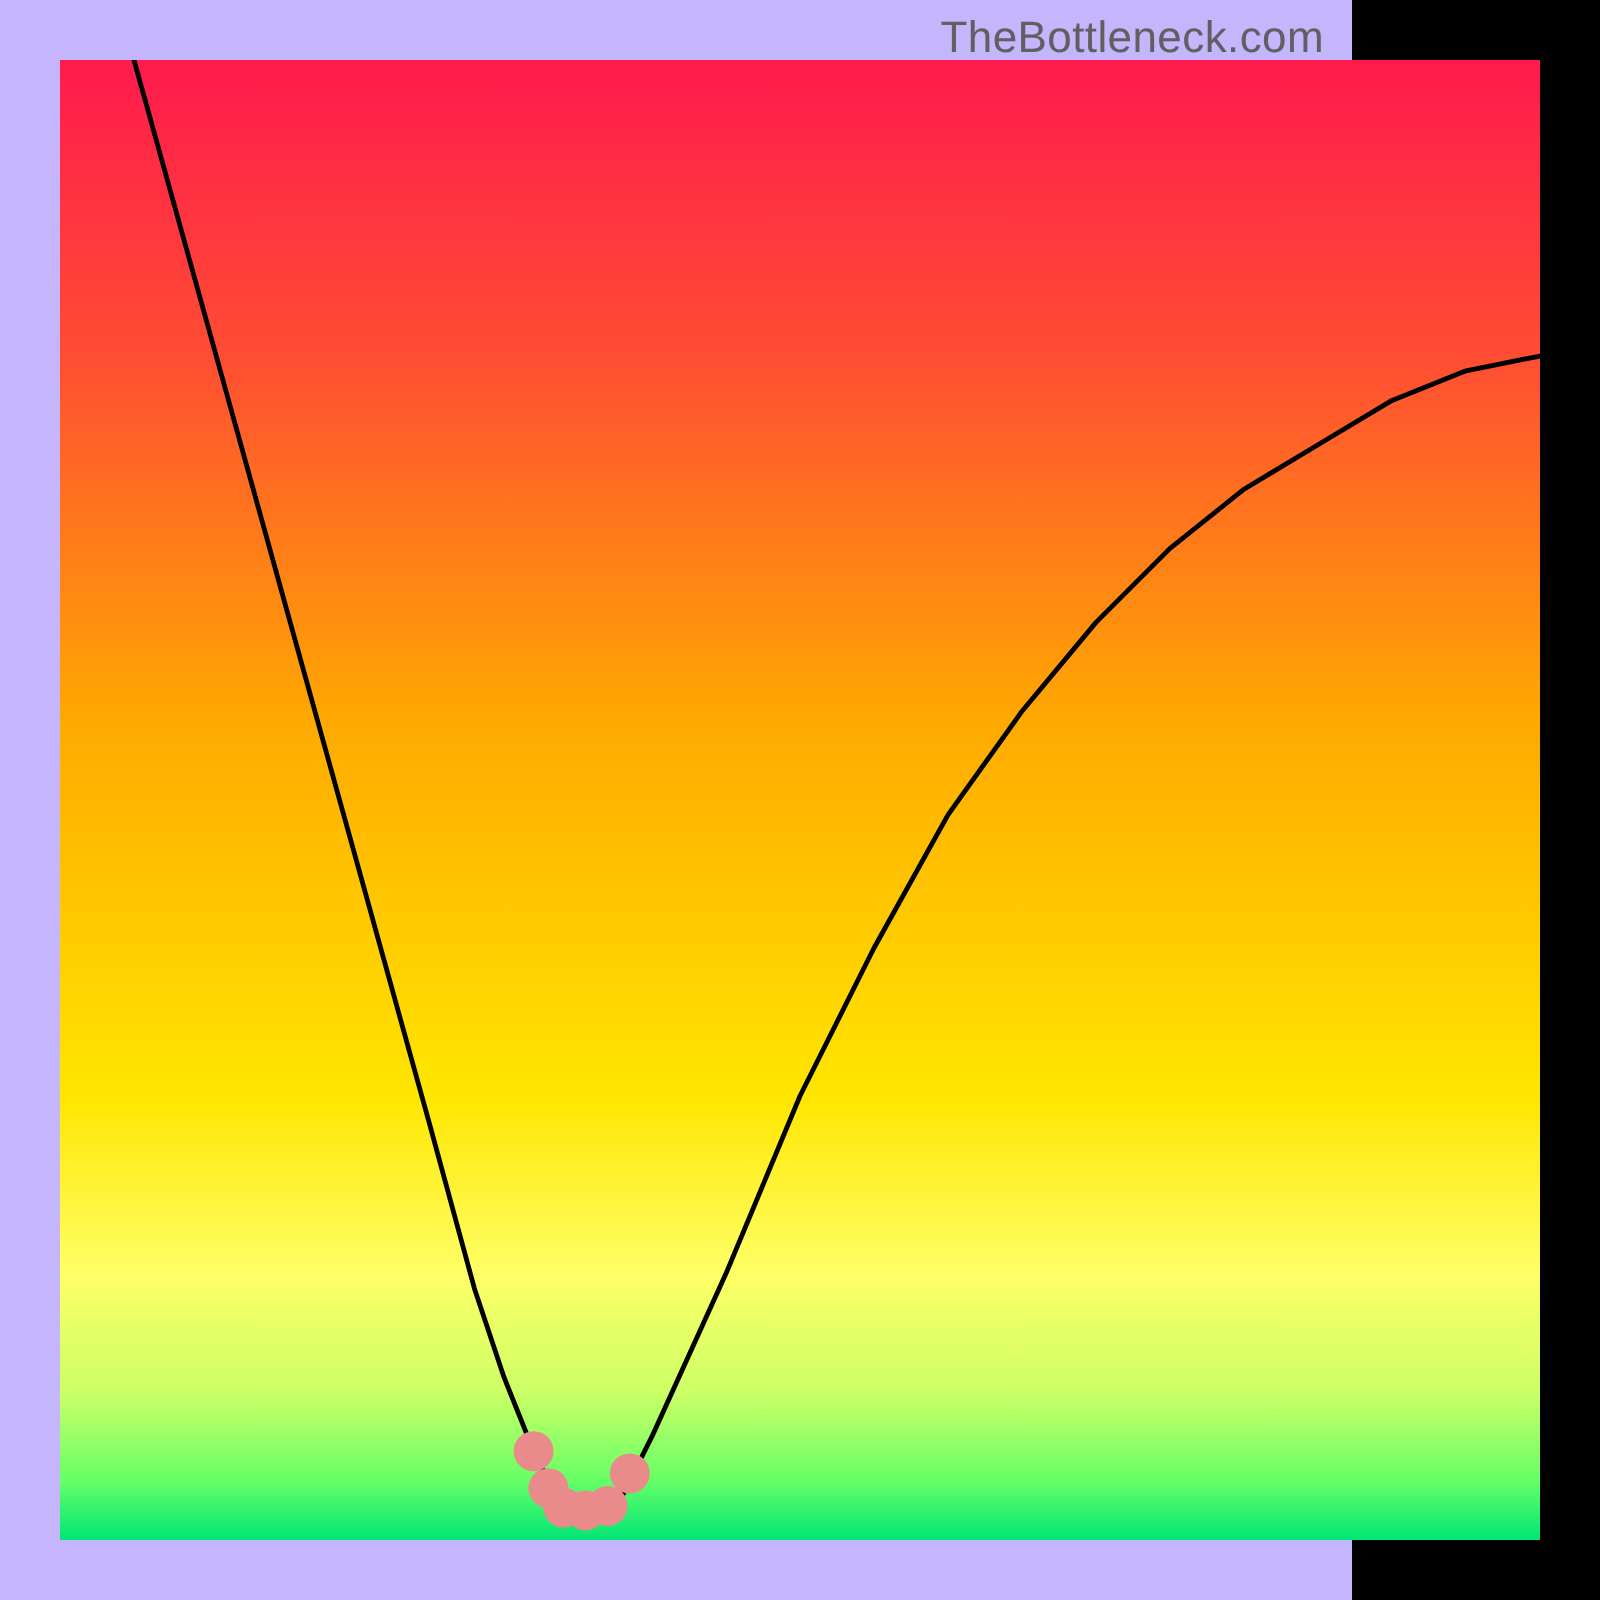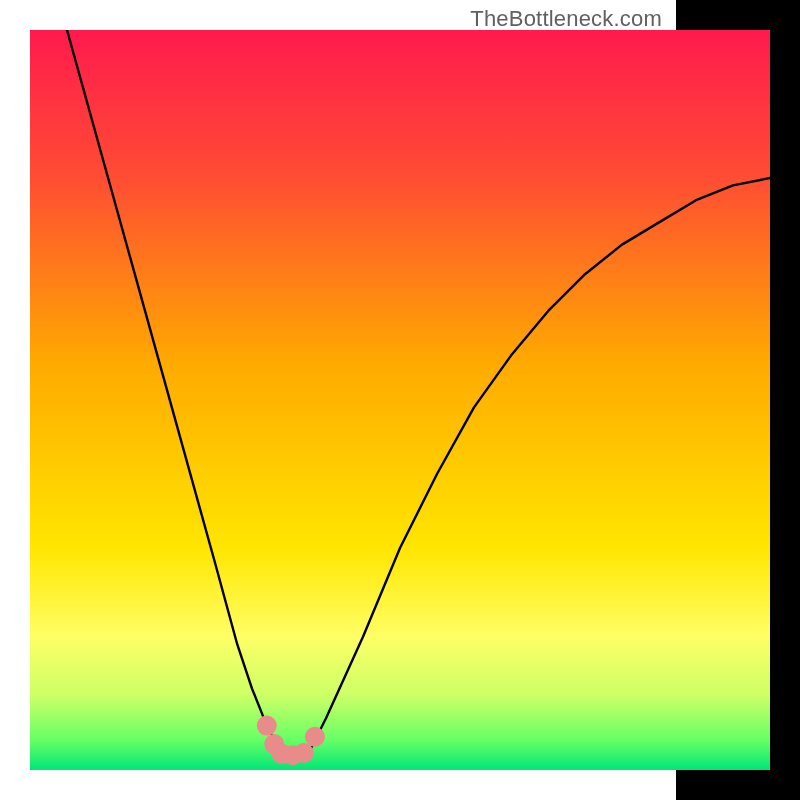--- a/index.html
+++ b/index.html
@@ -1,21 +1,21 @@
 <!DOCTYPE html>
 <html><head>
 <meta charset="utf-8">
 <style>
   * { margin: 0; padding: 0; box-sizing: border-box; }
   html, body { width: 800px; height: 800px; overflow: hidden; background: #000; }
   .frame {
     position: relative;
     width: 676px;
     height: 800px;
-    background: #ffffff;
+    background: #c4b5fd;
   }
   .watermark {
     position: absolute;
     top: 6px;
     right: 14px;
     font-family: Arial, Helvetica, sans-serif;
     font-size: 22px;
     color: #606060;
     letter-spacing: 0.2px;
     z-index: 10;

